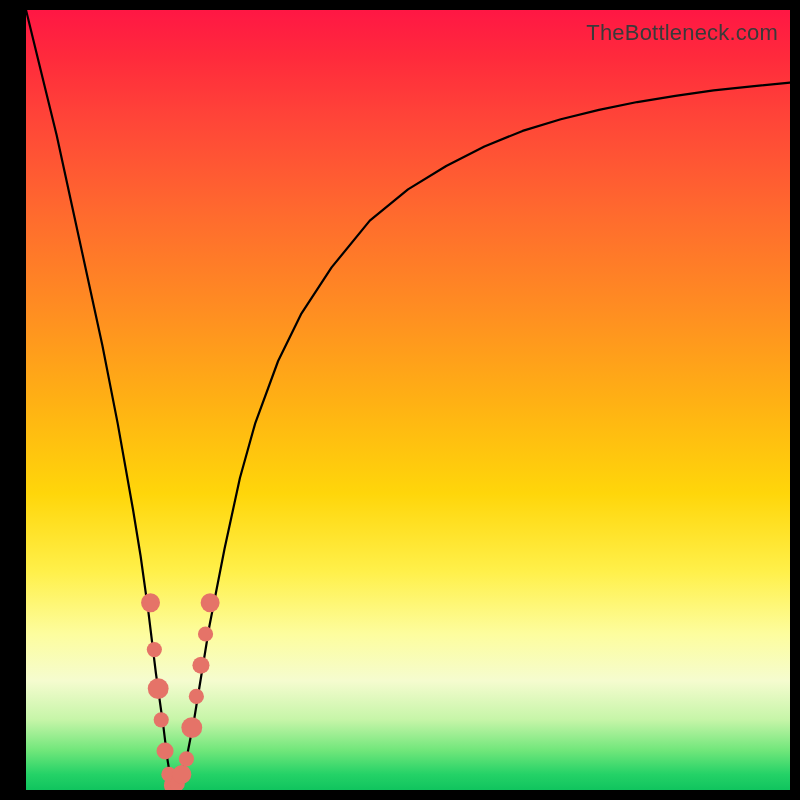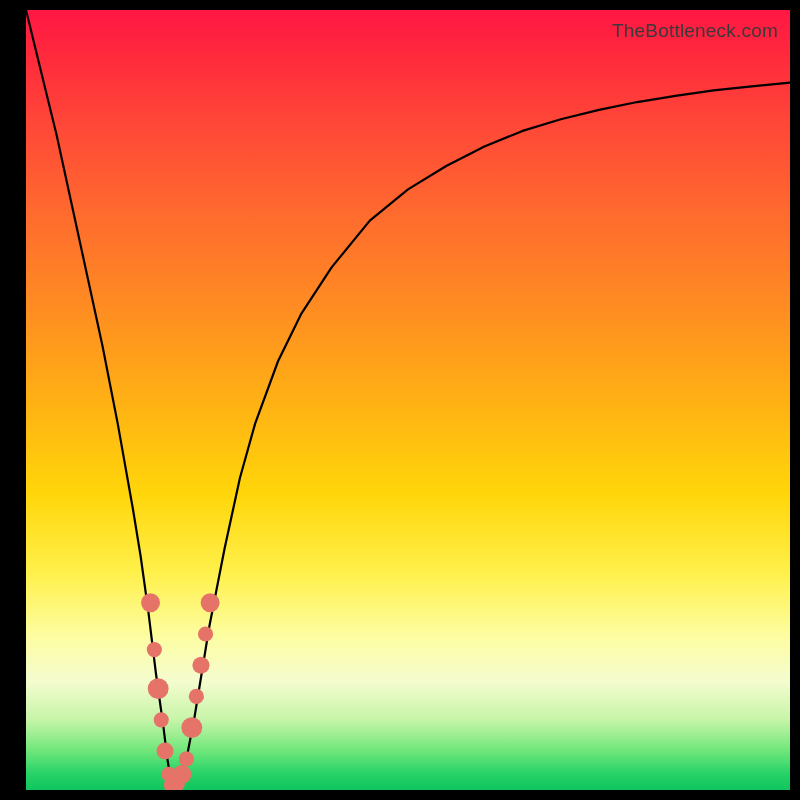--- a/index.html
+++ b/index.html
@@ -40,21 +40,21 @@
       #6fe67a 95%,
       #24d267 98%,
       #10c45e 100%
     );
   }
   .attribution {
     position: absolute;
     top: 10px;
     right: 12px;
     color: #3a3a3a;
-    font-size: 19px;
+    font-size: 22px;
     font-weight: 400;
     letter-spacing: 0.2px;
     user-select: none;
   }
   svg {
     position: absolute;
     left: 0;
     top: 0;
   }
 </style>

